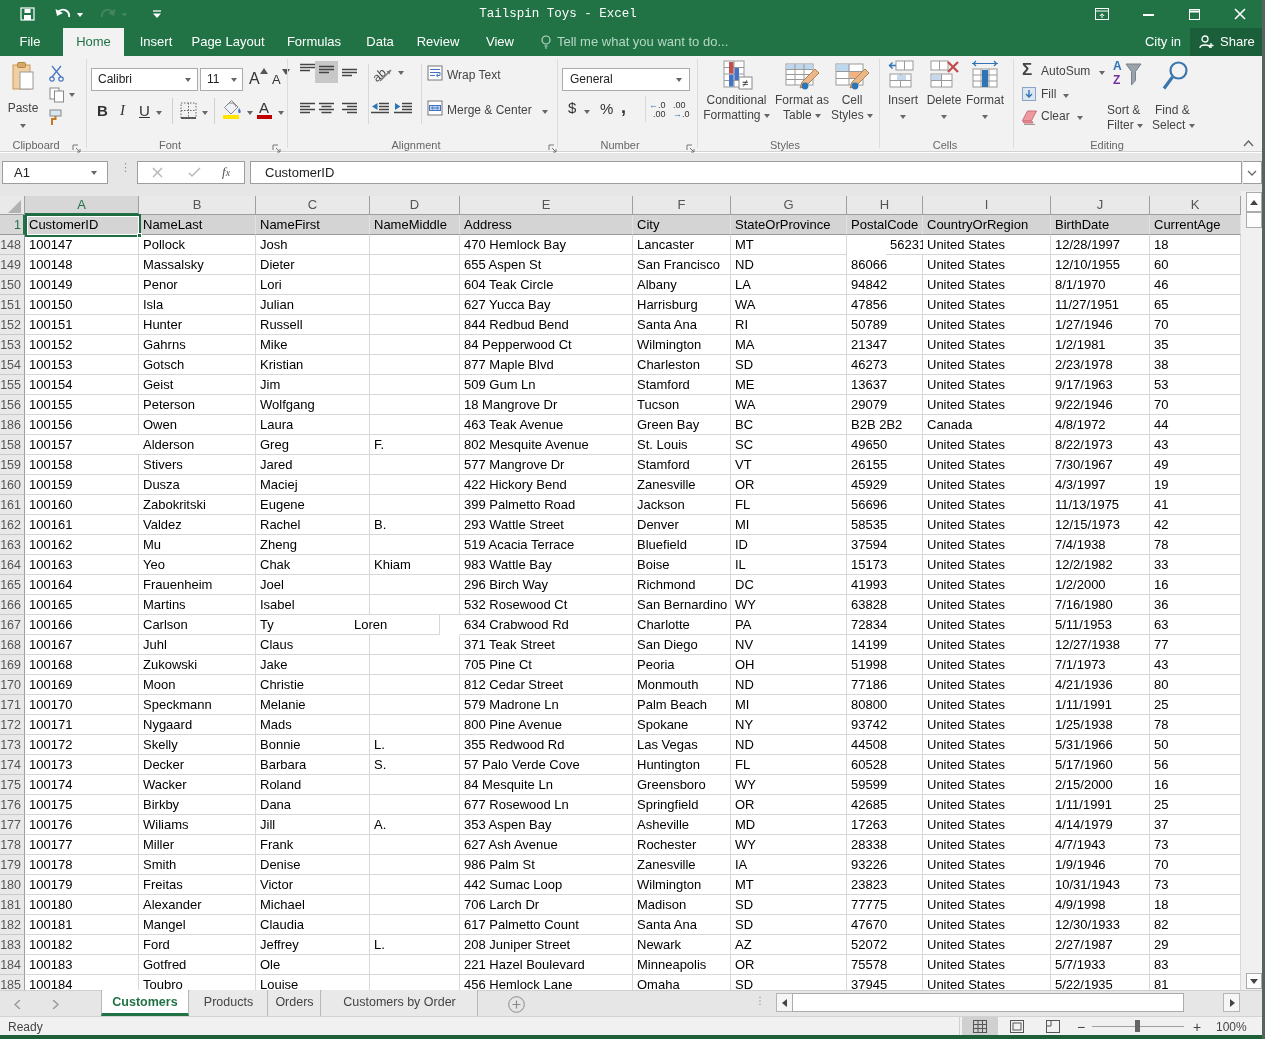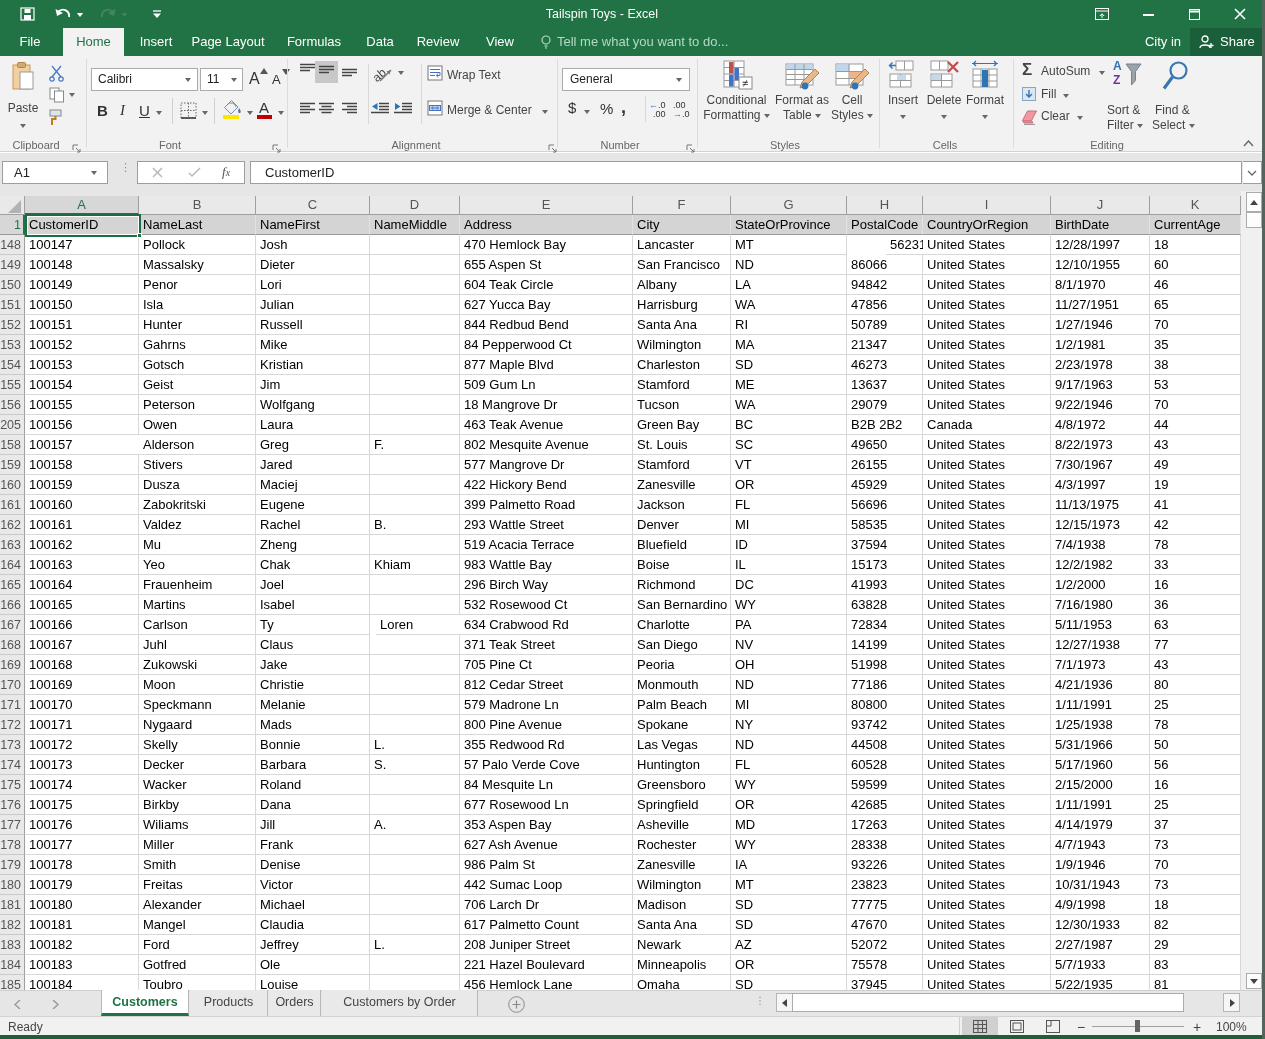--- a/index.html
+++ b/index.html
@@ -1,18 +1,18 @@
 <!DOCTYPE html>
 <html><head><meta charset="utf-8"><style>
 *{margin:0;padding:0;box-sizing:border-box;}
 html,body{width:1265px;height:1039px;overflow:hidden;font-family:"Liberation Sans",sans-serif;}
 body{position:relative;background:#fff;}
 .abs{position:absolute;}
 #titlebar{position:absolute;left:0;top:0;width:1265px;height:28px;background:#217346;color:#fff;}
-#title{position:absolute;left:458px;top:7px;width:200px;text-align:right;font-size:12.5px;color:#fdfdfd;}
+#title{position:absolute;left:458px;top:7px;width:200px;text-align:center;font-size:12.5px;color:#fdfdfd;font-family:Liberation Mono, monospace;}
 #tabrow{position:absolute;left:0;top:28px;width:1265px;height:28px;background:#217346;}
 .mtab{position:absolute;top:0;height:28px;line-height:28px;color:#fff;font-size:13px;text-align:center;}
 #hometab{position:absolute;top:0;height:28px;line-height:28px;background:#f2f2f2;color:#217346;font-size:13px;text-align:center;}
 #ribbon{position:absolute;left:0;top:56px;width:1265px;height:96px;background:#f2f2f2;border-bottom:1px solid #d2d2d2;}
 .glabel{position:absolute;top:83px;font-size:11px;color:#666;text-align:center;}
 .gsep{position:absolute;top:3px;height:89px;width:1px;background:#dcdcdc;}
 .launch{position:absolute;top:84px;width:10px;height:10px;}
 .rtext{position:absolute;font-size:12px;color:#444;white-space:nowrap;}
 .combo{position:absolute;background:#fff;border:1px solid #ababab;font-size:12px;color:#222;}
 .bigbtn{position:absolute;top:2px;text-align:center;font-size:12px;color:#444;line-height:15px;}
@@ -580,21 +580,21 @@
 <div class="c" style="left:139px;top:199px;width:117px">Peterson</div>
 <div class="c" style="left:256px;top:199px;width:114px">Wolfgang</div>
 <div class="c" style="left:370px;top:199px;width:90px"></div>
 <div class="c" style="left:460px;top:199px;width:173px">18 Mangrove Dr</div>
 <div class="c" style="left:633px;top:199px;width:98px">Tucson</div>
 <div class="c" style="left:731px;top:199px;width:116px">WA</div>
 <div class="c" style="left:847px;top:199px;width:76px">29079</div>
 <div class="c" style="left:923px;top:199px;width:128px">United States</div>
 <div class="c" style="left:1051px;top:199px;width:99px">9/22/1946</div>
 <div class="c" style="left:1150px;top:199px;width:91px">70</div>
-<div class="rowhdr" style="top:219px">205</div>
+<div class="rowhdr" style="top:219px">186</div>
 <div class="c" style="left:25px;top:219px;width:114px">100156</div>
 <div class="c" style="left:139px;top:219px;width:117px">Owen</div>
 <div class="c" style="left:256px;top:219px;width:114px">Laura</div>
 <div class="c" style="left:370px;top:219px;width:90px"></div>
 <div class="c" style="left:460px;top:219px;width:173px">463 Teak Avenue</div>
 <div class="c" style="left:633px;top:219px;width:98px">Green Bay</div>
 <div class="c" style="left:731px;top:219px;width:116px">BC</div>
 <div class="c" style="left:847px;top:219px;width:76px">B2B 2B2</div>
 <div class="c" style="left:923px;top:219px;width:128px">Canada</div>
 <div class="c" style="left:1051px;top:219px;width:99px">4/8/1972</div>
@@ -704,21 +704,21 @@
 <div class="c" style="left:633px;top:399px;width:98px">San Bernardino</div>
 <div class="c" style="left:731px;top:399px;width:116px">WY</div>
 <div class="c" style="left:847px;top:399px;width:76px">63828</div>
 <div class="c" style="left:923px;top:399px;width:128px">United States</div>
 <div class="c" style="left:1051px;top:399px;width:99px">7/16/1980</div>
 <div class="c" style="left:1150px;top:399px;width:91px">36</div>
 <div class="rowhdr" style="top:419px">167</div>
 <div class="c" style="left:25px;top:419px;width:114px">100166</div>
 <div class="c" style="left:139px;top:419px;width:117px">Carlson</div>
 <div class="c" style="left:256px;top:419px;width:114px">Ty</div>
-<div class="c" style="left:376px;top:419px;width:90px">Loren</div>
+<div class="c" style="left:350px;top:419px;width:90px">Loren</div>
 <div class="c" style="left:460px;top:419px;width:173px">634 Crabwood Rd</div>
 <div class="c" style="left:633px;top:419px;width:98px">Charlotte</div>
 <div class="c" style="left:731px;top:419px;width:116px">PA</div>
 <div class="c" style="left:847px;top:419px;width:76px">72834</div>
 <div class="c" style="left:923px;top:419px;width:128px">United States</div>
 <div class="c" style="left:1051px;top:419px;width:99px">5/11/1953</div>
 <div class="c" style="left:1150px;top:419px;width:91px">63</div>
 <div class="rowhdr" style="top:439px">168</div>
 <div class="c" style="left:25px;top:439px;width:114px">100167</div>
 <div class="c" style="left:139px;top:439px;width:117px">Juhl</div>

